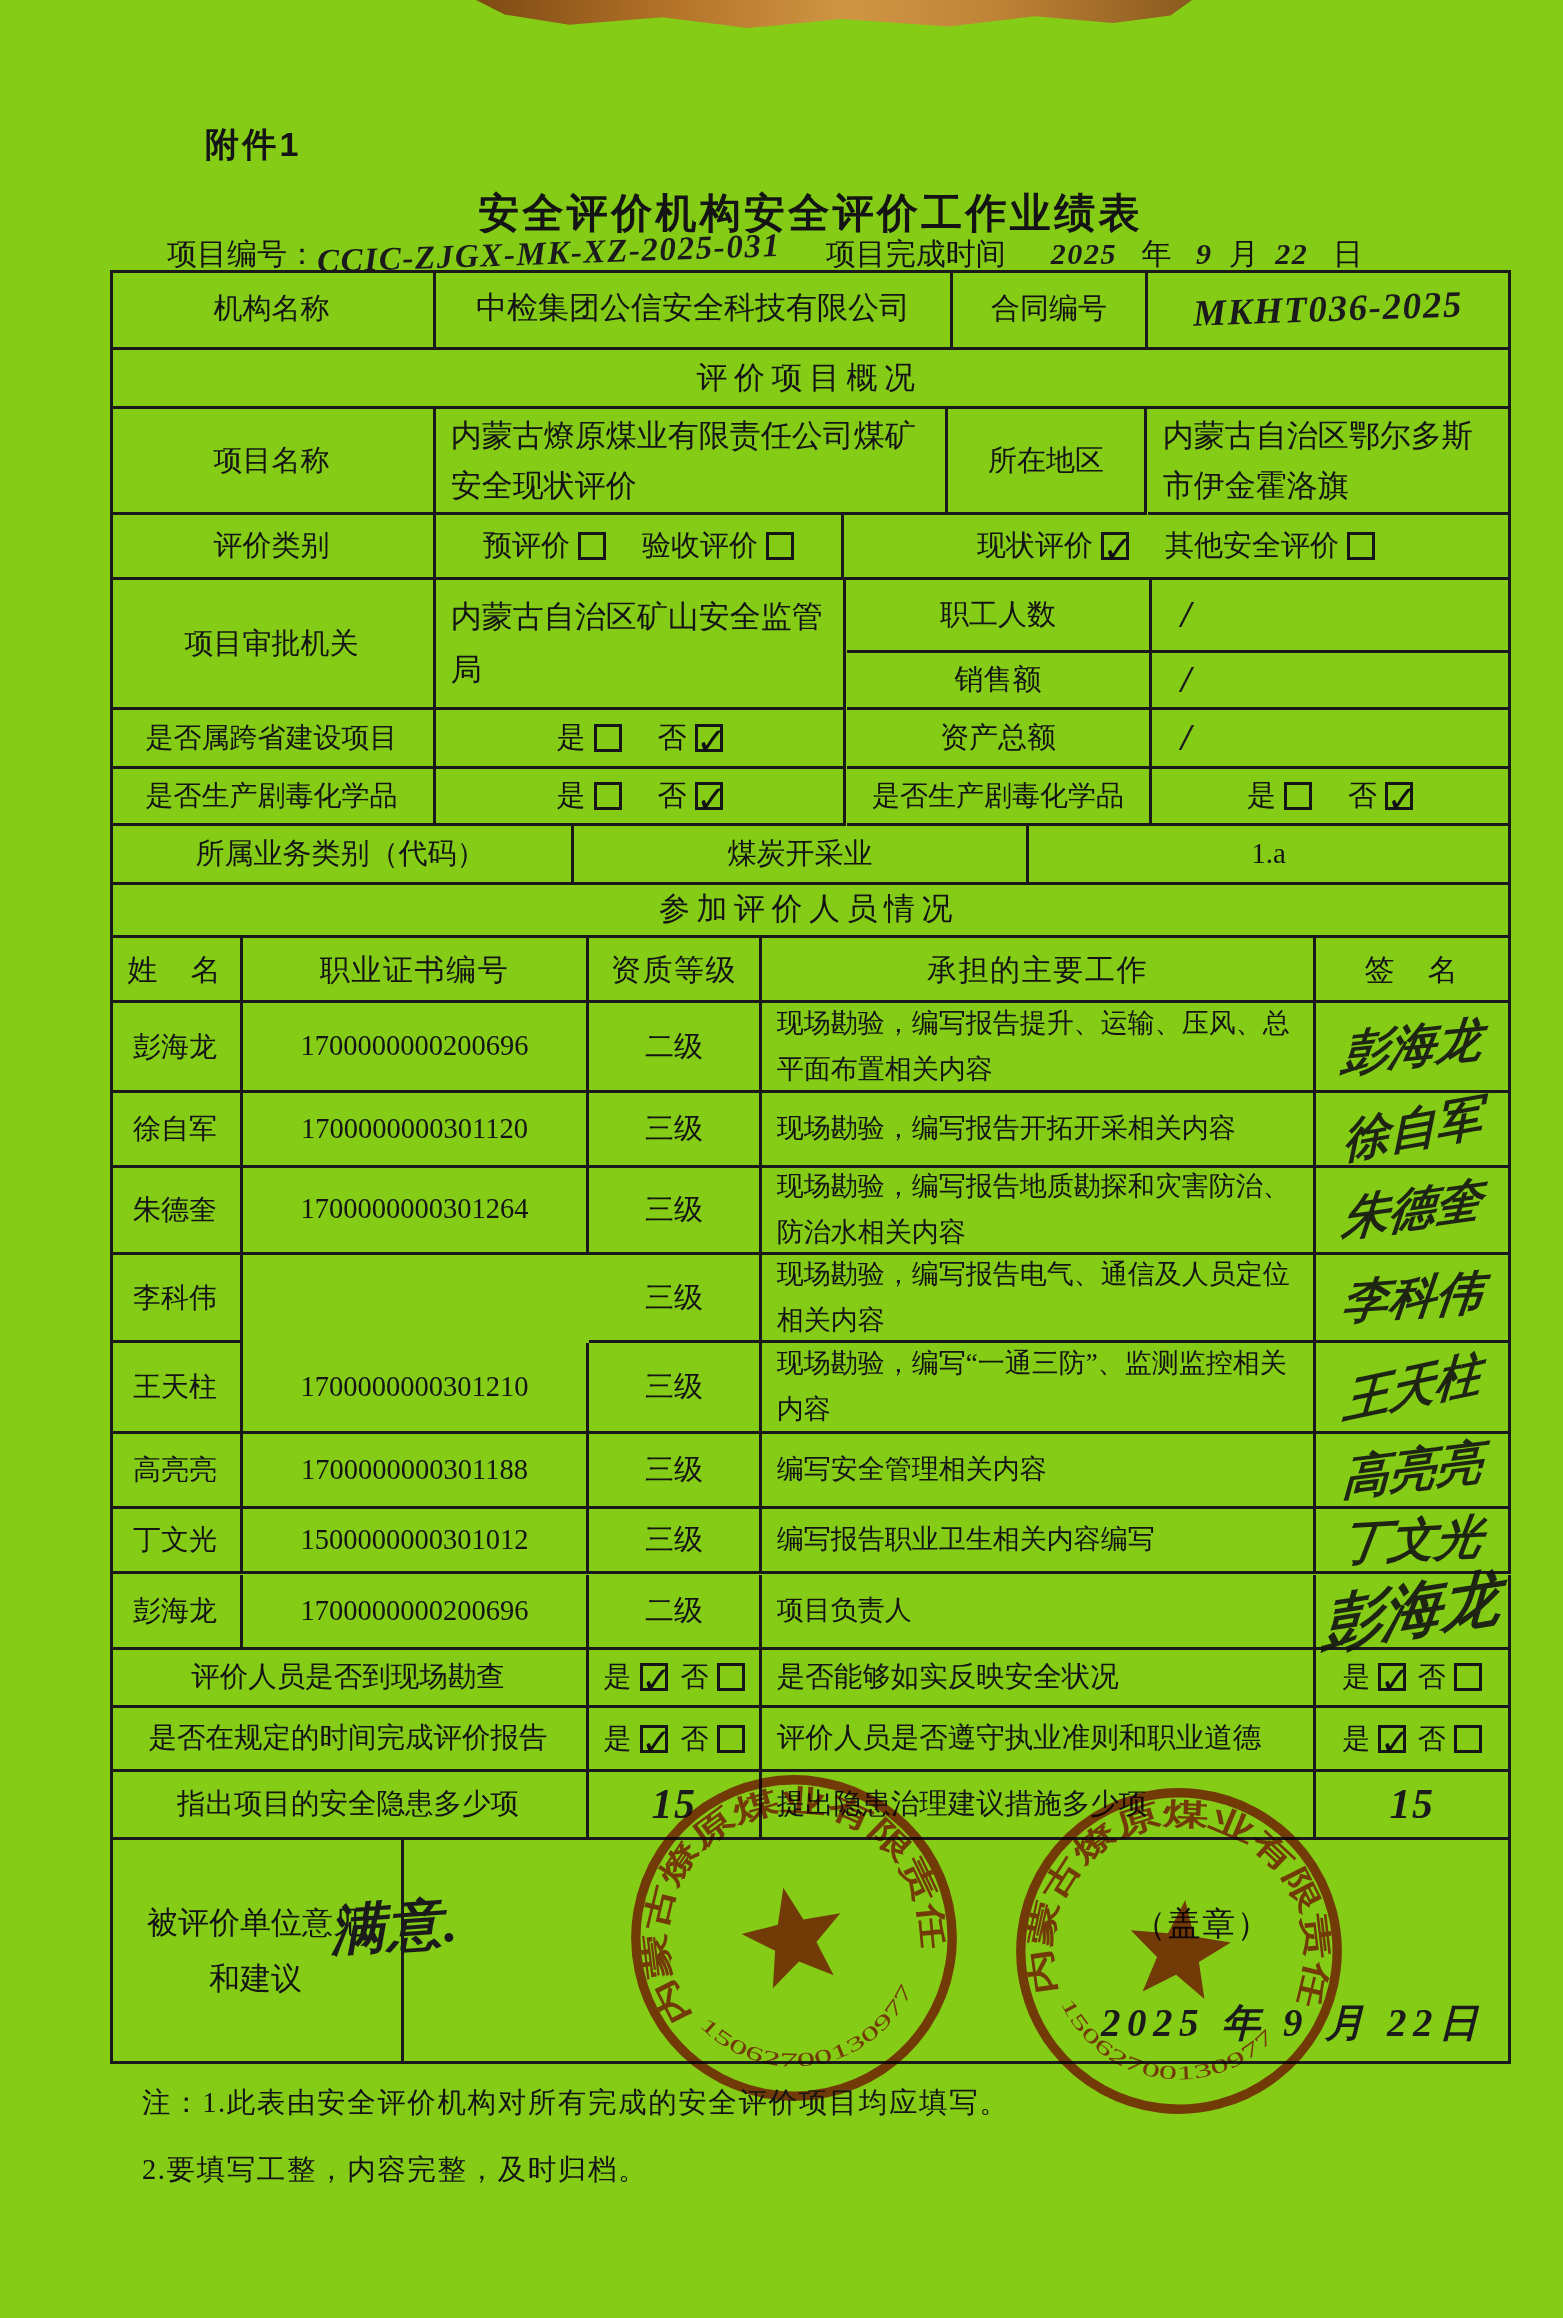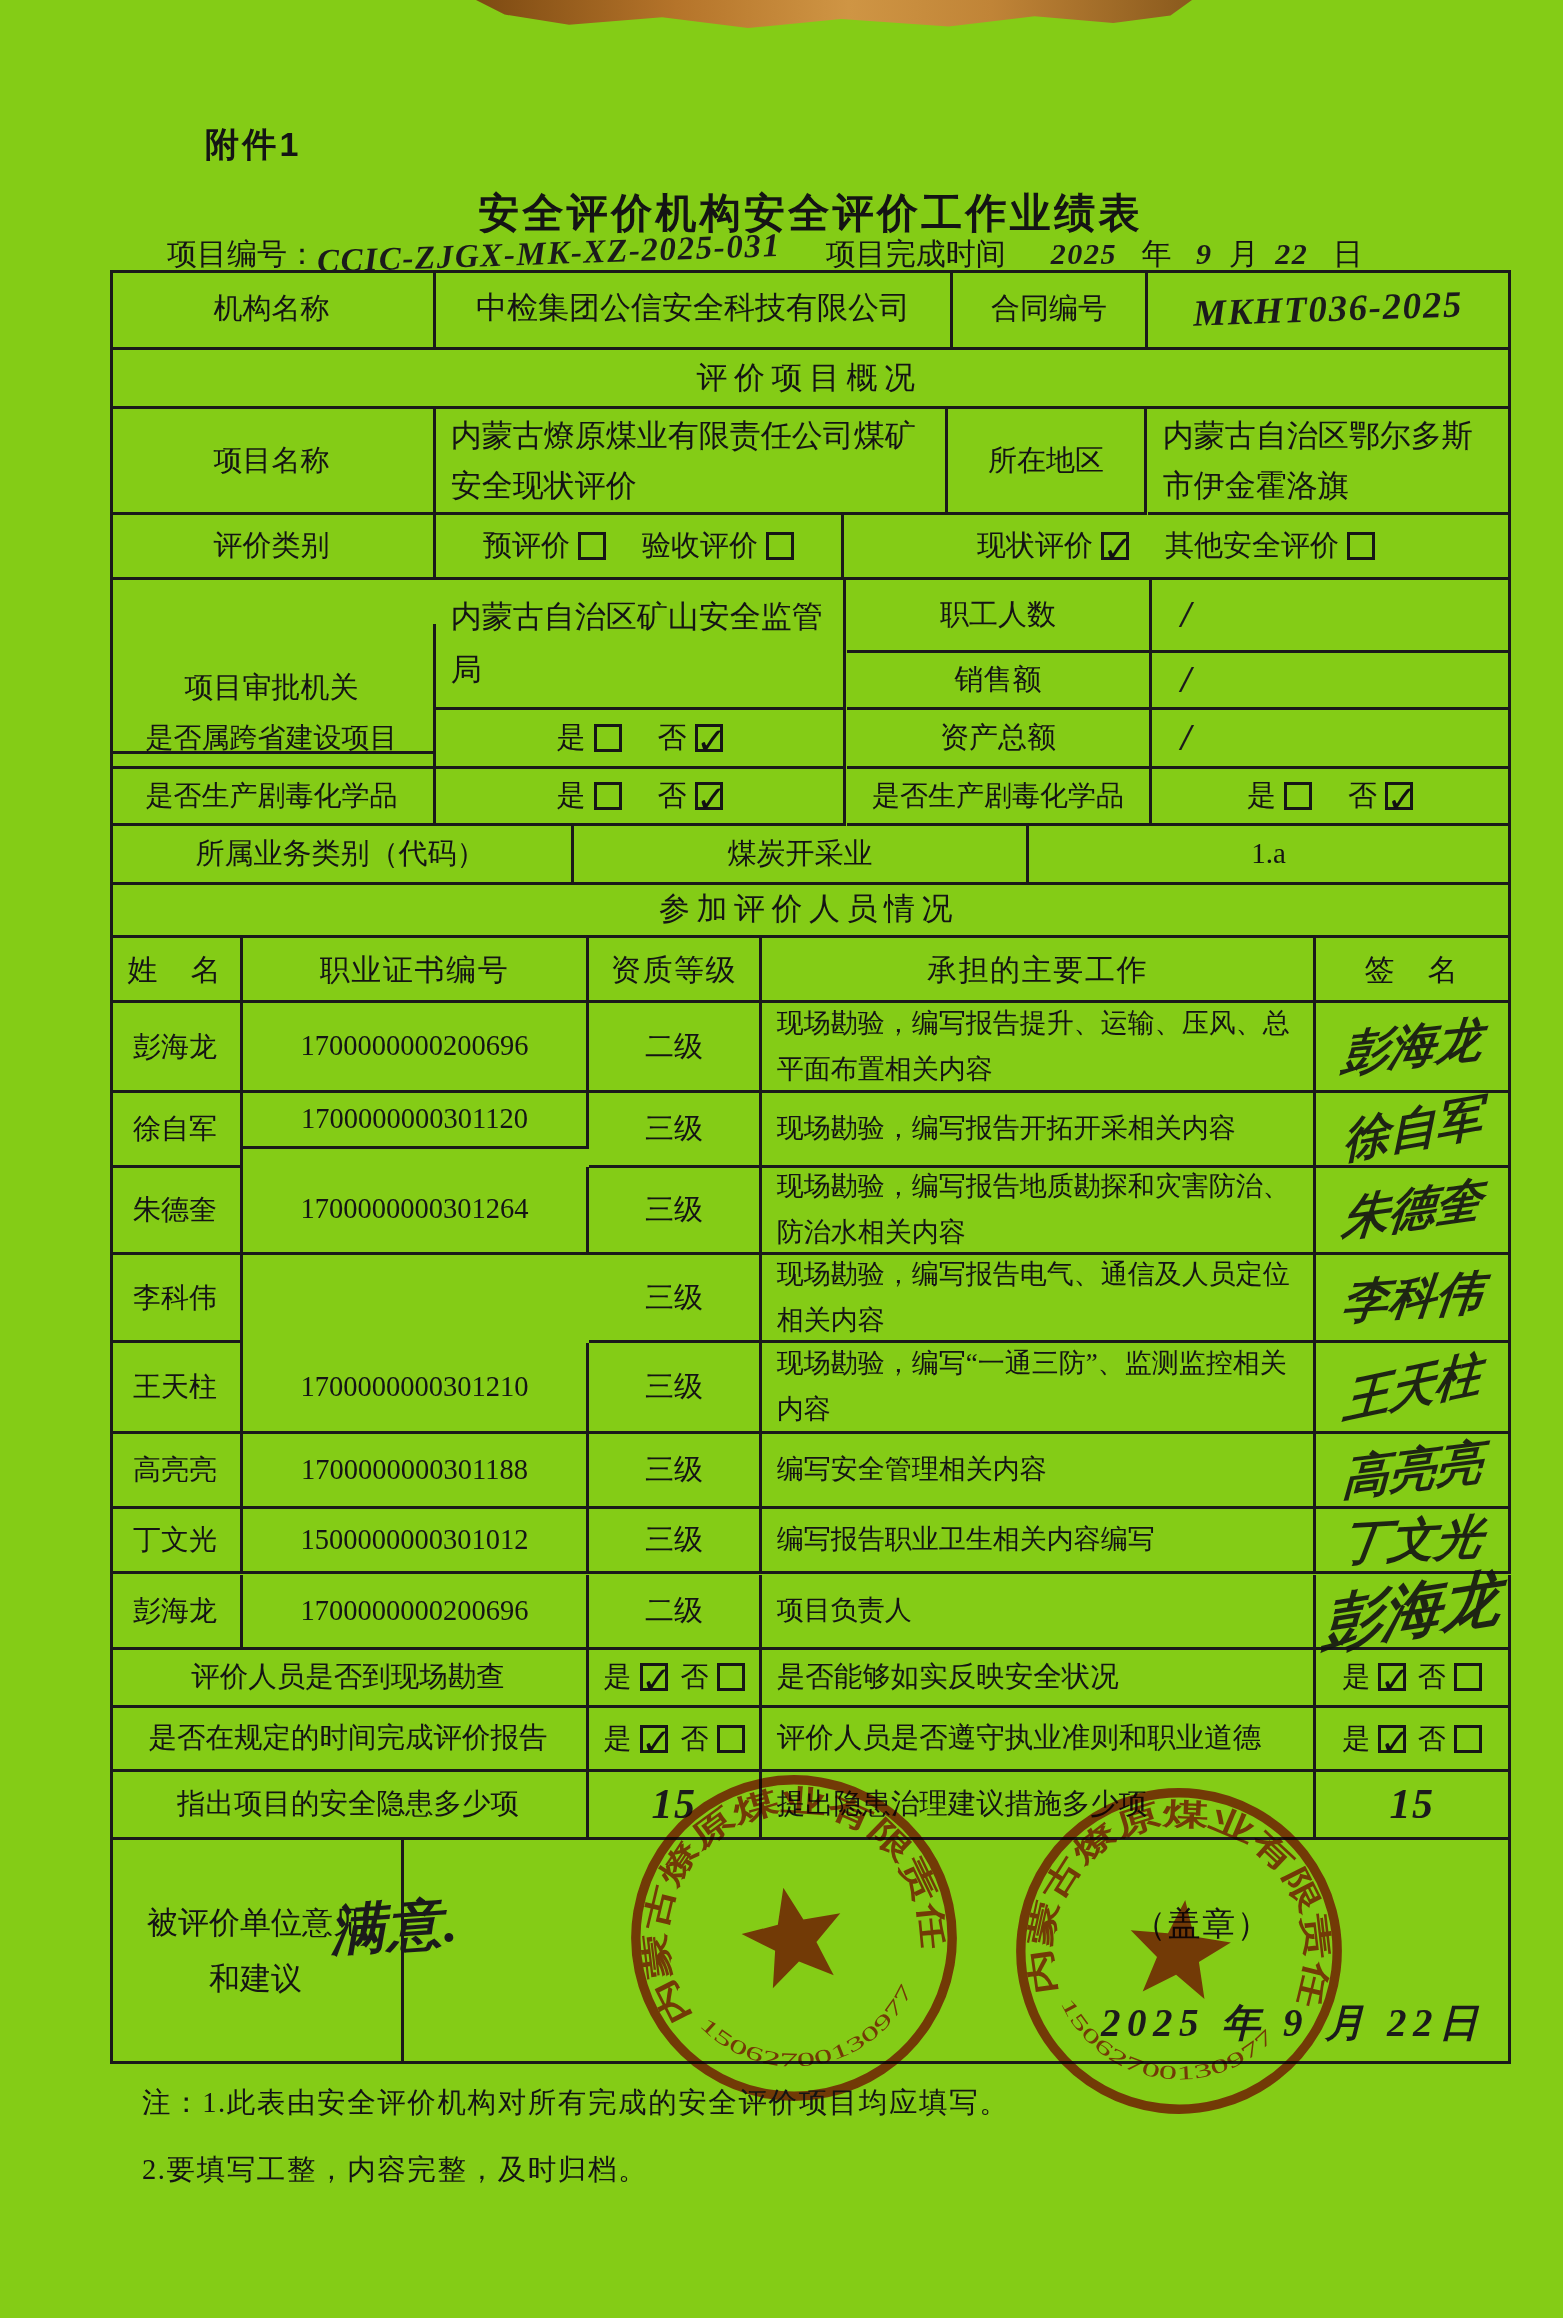--- a/index.html
+++ b/index.html
@@ -88,21 +88,21 @@
   <div class="cell" style="left:110px;top:515px;width:326px;height:65px;">评价类别</div>
   <div class="cell" style="left:436px;top:515px;width:408px;height:65px;">
     <span class="opt"><span>预评价</span><span class="cb"></span></span>
     <span class="opt"><span>验收评价</span><span class="cb"></span></span>
   </div>
   <div class="cell" style="left:844px;top:515px;width:667px;height:65px;">
     <span class="opt"><span>现状评价</span><span class="cb checked"></span></span>
     <span class="opt"><span>其他安全评价</span><span class="cb"></span></span>
   </div>
 
-  <div class="cell" style="left:110px;top:580px;width:326px;height:130px;margin-top:44px;">项目审批机关</div>
+  <div class="cell" style="left:110px;top:580px;width:326px;height:130px;">项目审批机关</div>
   <div class="cell left" style="left:436px;top:580px;width:410px;height:130px;font-size:31px;line-height:1.7;">内蒙古自治区矿山安全监管局</div>
   <div class="cell" style="left:847px;top:580px;width:305px;height:73px;">职工人数</div>
   <div class="cell slash" style="left:1152px;top:580px;width:359px;height:73px;">
       <span class="hw">/</span>
     </div>
   <div class="cell" style="left:847px;top:653px;width:305px;height:57px;">销售额</div>
   <div class="cell slash" style="left:1152px;top:653px;width:359px;height:57px;">
       <span class="hw">/</span>
     </div>
 
@@ -141,21 +141,21 @@
 
   <div class="cell" style="left:110px;top:1003px;width:133px;height:90px;font-size:28px;">彭海龙</div>
   <div class="cell" style="left:243px;top:1003px;width:346px;height:90px;font-size:28.5px;">1700000000200696</div>
   <div class="cell" style="left:589px;top:1003px;width:173px;height:90px;">二级</div>
   <div class="cell left work" style="left:762px;top:1003px;width:554px;height:90px;">现场勘验，编写报告提升、运输、压风、总平面布置相关内容</div>
   <div class="cell ofv" style="left:1316px;top:1003px;width:195px;height:90px;">
       <span class="sig" style="transform:rotate(-6deg) skewX(-12deg);">彭海龙</span>
     </div>
 
   <div class="cell" style="left:110px;top:1093px;width:133px;height:75px;font-size:28px;">徐自军</div>
-  <div class="cell" style="left:243px;top:1093px;width:346px;height:56px;font-size:28.5px;">1700000000301120</div>
+  <div class="cell" style="left:243px;top:1093px;width:346px;height:75px;font-size:28.5px;">1700000000301120</div>
   <div class="cell" style="left:589px;top:1093px;width:173px;height:75px;">三级</div>
   <div class="cell left work" style="left:762px;top:1093px;width:554px;height:75px;">现场勘验，编写报告开拓开采相关内容</div>
   <div class="cell ofv" style="left:1316px;top:1093px;width:195px;height:75px;">
       <span class="sig" style="transform:rotate(-10deg) skewX(-8deg);">徐自军</span>
     </div>
 
   <div class="cell" style="left:110px;top:1167px;width:133px;height:88px;font-size:28px;">朱德奎</div>
   <div class="cell" style="left:243px;top:1167px;width:346px;height:88px;font-size:28.5px;">1700000000301264</div>
   <div class="cell" style="left:589px;top:1167px;width:173px;height:88px;">三级</div>
   <div class="cell left work" style="left:762px;top:1167px;width:554px;height:88px;">现场勘验，编写报告地质勘探和灾害防治、防治水相关内容</div>

